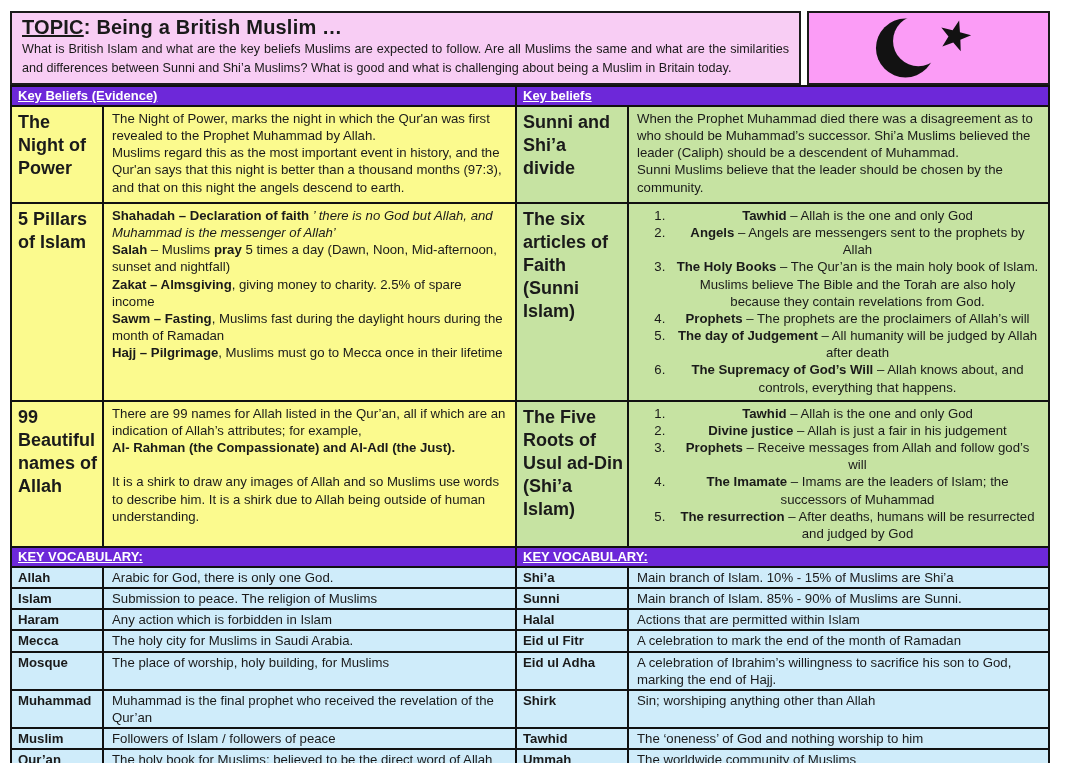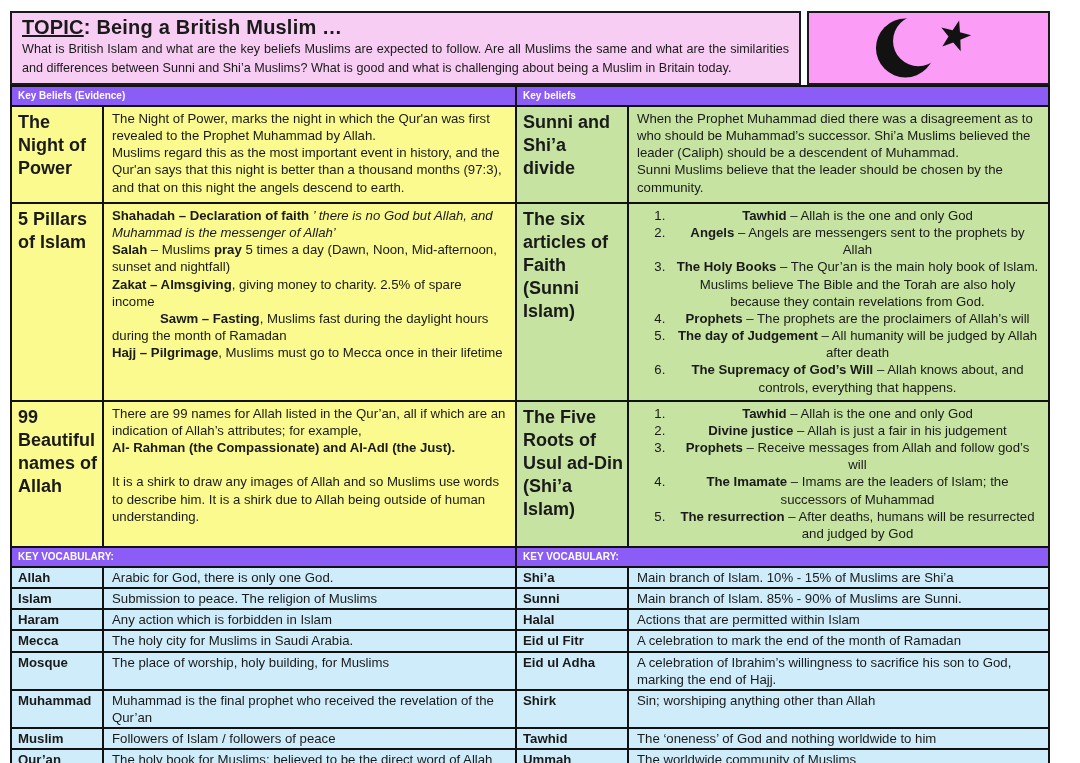--- a/index.html
+++ b/index.html
@@ -14,22 +14,22 @@
   .topic-title{font-size:20px;font-weight:bold;letter-spacing:.2px;margin-bottom:1px;}
   .topic-title .ul{text-decoration:underline;}
   .topic-desc{font-size:12.6px;line-height:1.5;text-align:justify;}
   .symbol-box{width:243px;flex:0 0 243px;background:#fb9cf6;border:2px solid #1a1a1a;box-sizing:border-box;
               display:flex;align-items:center;justify-content:center;height:74px;}
 
   
   .main-table{display:grid;grid-template-columns:90px 411px 110px 1fr;gap:2px;
               background:#111111;border:2px solid #111111;width:1040px;box-sizing:border-box;}
   .cell{box-sizing:border-box;}
-  .bar{background:#8b5cf6;color:#ffffff;font-weight:bold;font-size:10px;
-       padding:1px 6px 2px 6px;height:18px;line-height:15px;}
+  .bar{background:#6d28d9;color:#ffffff;font-weight:bold;font-size:13px;
+       padding:1px 6px 2px 6px;height:18px;line-height:15px;text-decoration:underline;}
   .span2{grid-column:span 2;}
   .term{font-weight:bold;font-size:18px;line-height:1.28;padding:4px 4px 4px 6px;}
   .def{font-size:13.2px;line-height:1.3;padding:3px 8px 4px 8px;}
   .bg-yellow{background:#fbfa8e;}
   .bg-green{background:#c6e3a2;}
   .bg-blue{background:#cfecfa;}
   .mh-r0{min-height:95px;}
   .mh-r1{min-height:168px;}
   .mh-r2{min-height:120px;}
   .para{margin:0;}
@@ -78,21 +78,21 @@
       <div class="cell def bg-green mh-r0">
           <div class="para"><span>When the Prophet Muhammad died there was a disagreement as to who should be Muhammad’s successor. Shi’a Muslims believed the leader (Caliph) should be a descendent of Muhammad.</span></div>
           <div class="para"><span>Sunni Muslims believe that the leader should be chosen by the community.</span></div>
         </div>
 
       <div class="cell term bg-yellow mh-r1">5 Pillars of Islam</div>
       <div class="cell def bg-yellow mh-r1">
           <div class="para"><span style="font-weight: bold;">Shahadah – Declaration of faith </span><span style="font-style: italic;">’ there is no God but Allah, and Muhammad is the messenger of Allah’</span></div>
           <div class="para"><span style="font-weight: bold;">Salah</span><span> – Muslims </span><span style="font-weight: bold;">pray</span><span> 5 times a day (Dawn, Noon, Mid-afternoon, sunset and nightfall)</span></div>
           <div class="para"><span style="font-weight: bold;">Zakat – Almsgiving</span><span>, giving money to charity. 2.5% of spare income</span></div>
-          <div class="para"><span style="font-weight: bold; margin-left: 48px;">Sawm – Fasting</span><span>, Muslims fast during the daylight hours during the month of Ramadan</span></div>
+          <div class="para"><span style="font-weight: bold;">Sawm – Fasting</span><span>, Muslims fast during the daylight hours during the month of Ramadan</span></div>
           <div class="para"><span style="font-weight: bold;">Hajj – Pilgrimage</span><span>, Muslims must go to Mecca once in their lifetime</span></div>
         </div>
       <div class="cell term bg-green mh-r1">The six articles of Faith (Sunni Islam)</div>
       <div class="cell def bg-green mh-r1">
           <ol>
             <li><span style="font-weight: bold;">Tawhid</span><span> – Allah is the one and only God</span></li>
             <li><span style="font-weight: bold;">Angels</span><span> – Angels are messengers sent to the prophets by Allah</span></li>
             <li><span style="font-weight: bold;">The Holy Books</span><span> – The Qur’an is the main holy book of Islam. Muslims believe The Bible and the Torah are also holy because they contain revelations from God.</span></li>
             <li><span style="font-weight: bold;">Prophets</span><span> – The prophets are the proclaimers of Allah’s will</span></li>
             <li><span style="font-weight: bold;">The day of Judgement</span><span> – All humanity will be judged by Allah after death</span></li>
@@ -147,21 +147,21 @@
       <div class="cell vdef bg-blue vh2">A celebration of Ibrahim’s willingness to sacrifice his son to God, marking the end of Hajj.</div>
 
       <div class="cell vterm bg-blue vh2">Muhammad</div>
       <div class="cell vdef bg-blue vh2">Muhammad is the final prophet who received the revelation of the Qur’an</div>
       <div class="cell vterm bg-blue vh2">Shirk</div>
       <div class="cell vdef bg-blue vh2">Sin; worshiping anything other than Allah</div>
 
       <div class="cell vterm bg-blue">Muslim</div>
       <div class="cell vdef bg-blue">Followers of Islam / followers of peace</div>
       <div class="cell vterm bg-blue">Tawhid</div>
-      <div class="cell vdef bg-blue">The ‘oneness’ of God and nothing worldwide to him</div>
+      <div class="cell vdef bg-blue">The ‘oneness’ of God and nothing worship to him</div>
 
       <div class="cell vterm bg-blue">Qur’an</div>
       <div class="cell vdef bg-blue">The holy book for Muslims; believed to be the direct word of Allah</div>
       <div class="cell vterm bg-blue">Ummah</div>
       <div class="cell vdef bg-blue">The worldwide community of Muslims</div>
 
     </div>
   </div>
 </div>
 

